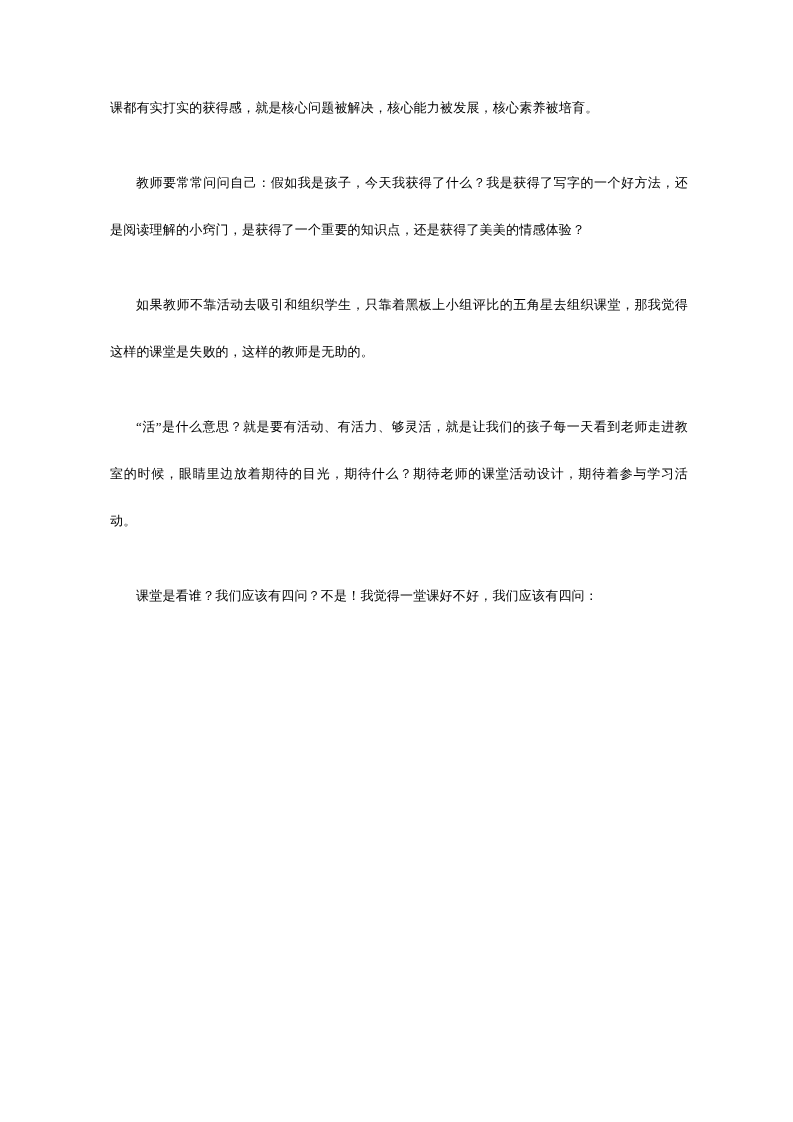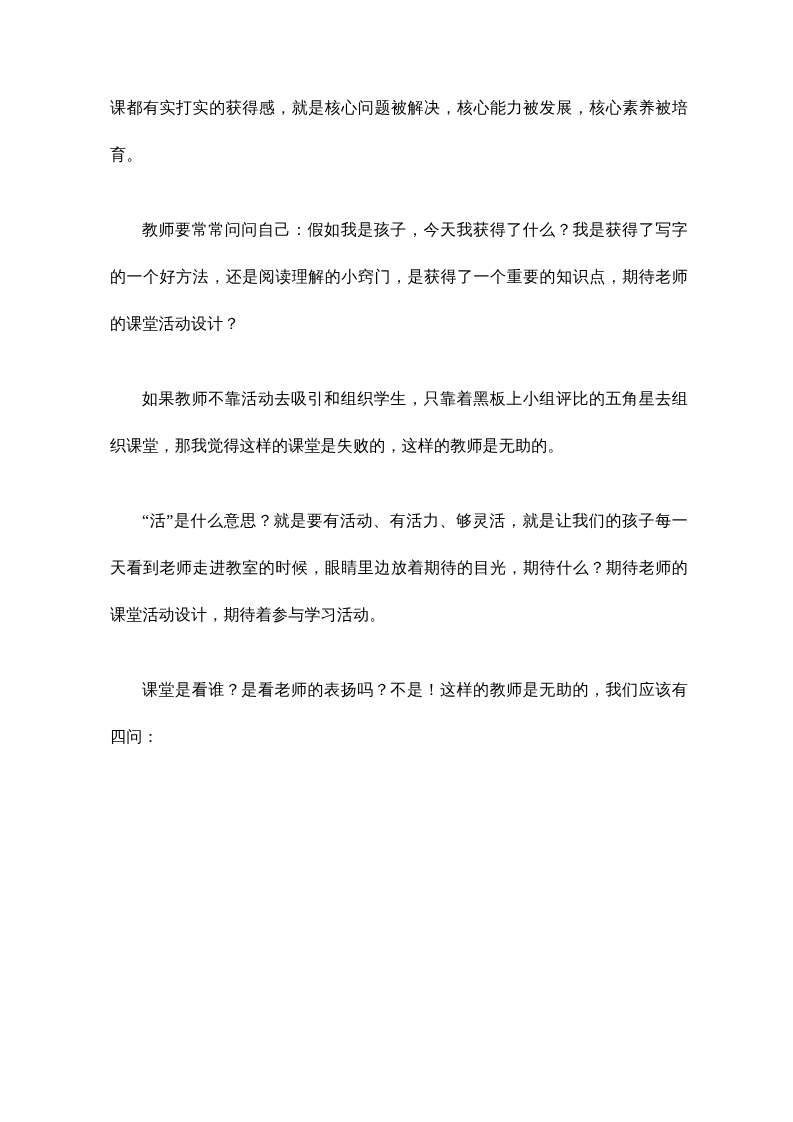--- a/index.html
+++ b/index.html
@@ -19,21 +19,21 @@
     box-sizing: border-box;
     overflow: hidden;
   }
   .content {
     position: absolute;
     left: 110px;
     top: 84px;
     width: 578px;
   }
   .para {
-    font-size: 16px;
+    font-size: 13px;
     line-height: 47px;
     color: #000000;
     text-align: justify;
     text-justify: inter-ideograph;
     margin: 0 0 28px 0;
     letter-spacing: 0.2px;
     white-space: normal;
   }
   .para.indent {
     text-indent: 2em;
@@ -41,18 +41,18 @@
   .para.last {
     margin-bottom: 0;
   }
 </style>
 </head>
 <body>
 
 <div class="page">
   <div class="content">
     <p class="para">课都有实打实的获得感，就是核心问题被解决，核心能力被发展，核心素养被培育。</p>
-    <p class="para indent">教师要常常问问自己：假如我是孩子，今天我获得了什么？我是获得了写字的一个好方法，还是阅读理解的小窍门，是获得了一个重要的知识点，期待老师的课堂活动设计？</p>
+    <p class="para indent">教师要常常问问自己：假如我是孩子，今天我获得了什么？我是获得了写字的一个好方法，还是阅读理解的小窍门，是获得了一个重要的知识点，还是获得了美美的情感体验？</p>
     <p class="para indent">如果教师不靠活动去吸引和组织学生，只靠着黑板上小组评比的五角星去组织课堂，那我觉得这样的课堂是失败的，这样的教师是无助的。</p>
     <p class="para indent">“活”是什么意思？就是要有活动、有活力、够灵活，就是让我们的孩子每一天看到老师走进教室的时候，眼睛里边放着期待的目光，期待什么？期待老师的课堂活动设计，期待着参与学习活动。</p>
-    <p class="para indent last">课堂是看谁？是看老师的表扬吗？不是！这样的教师是无助的，我们应该有四问：</p>
+    <p class="para indent last">课堂是看谁？我们应该有四问？不是！我觉得一堂课好不好，我们应该有四问：</p>
   </div>
 </div>
 
 </body></html>

